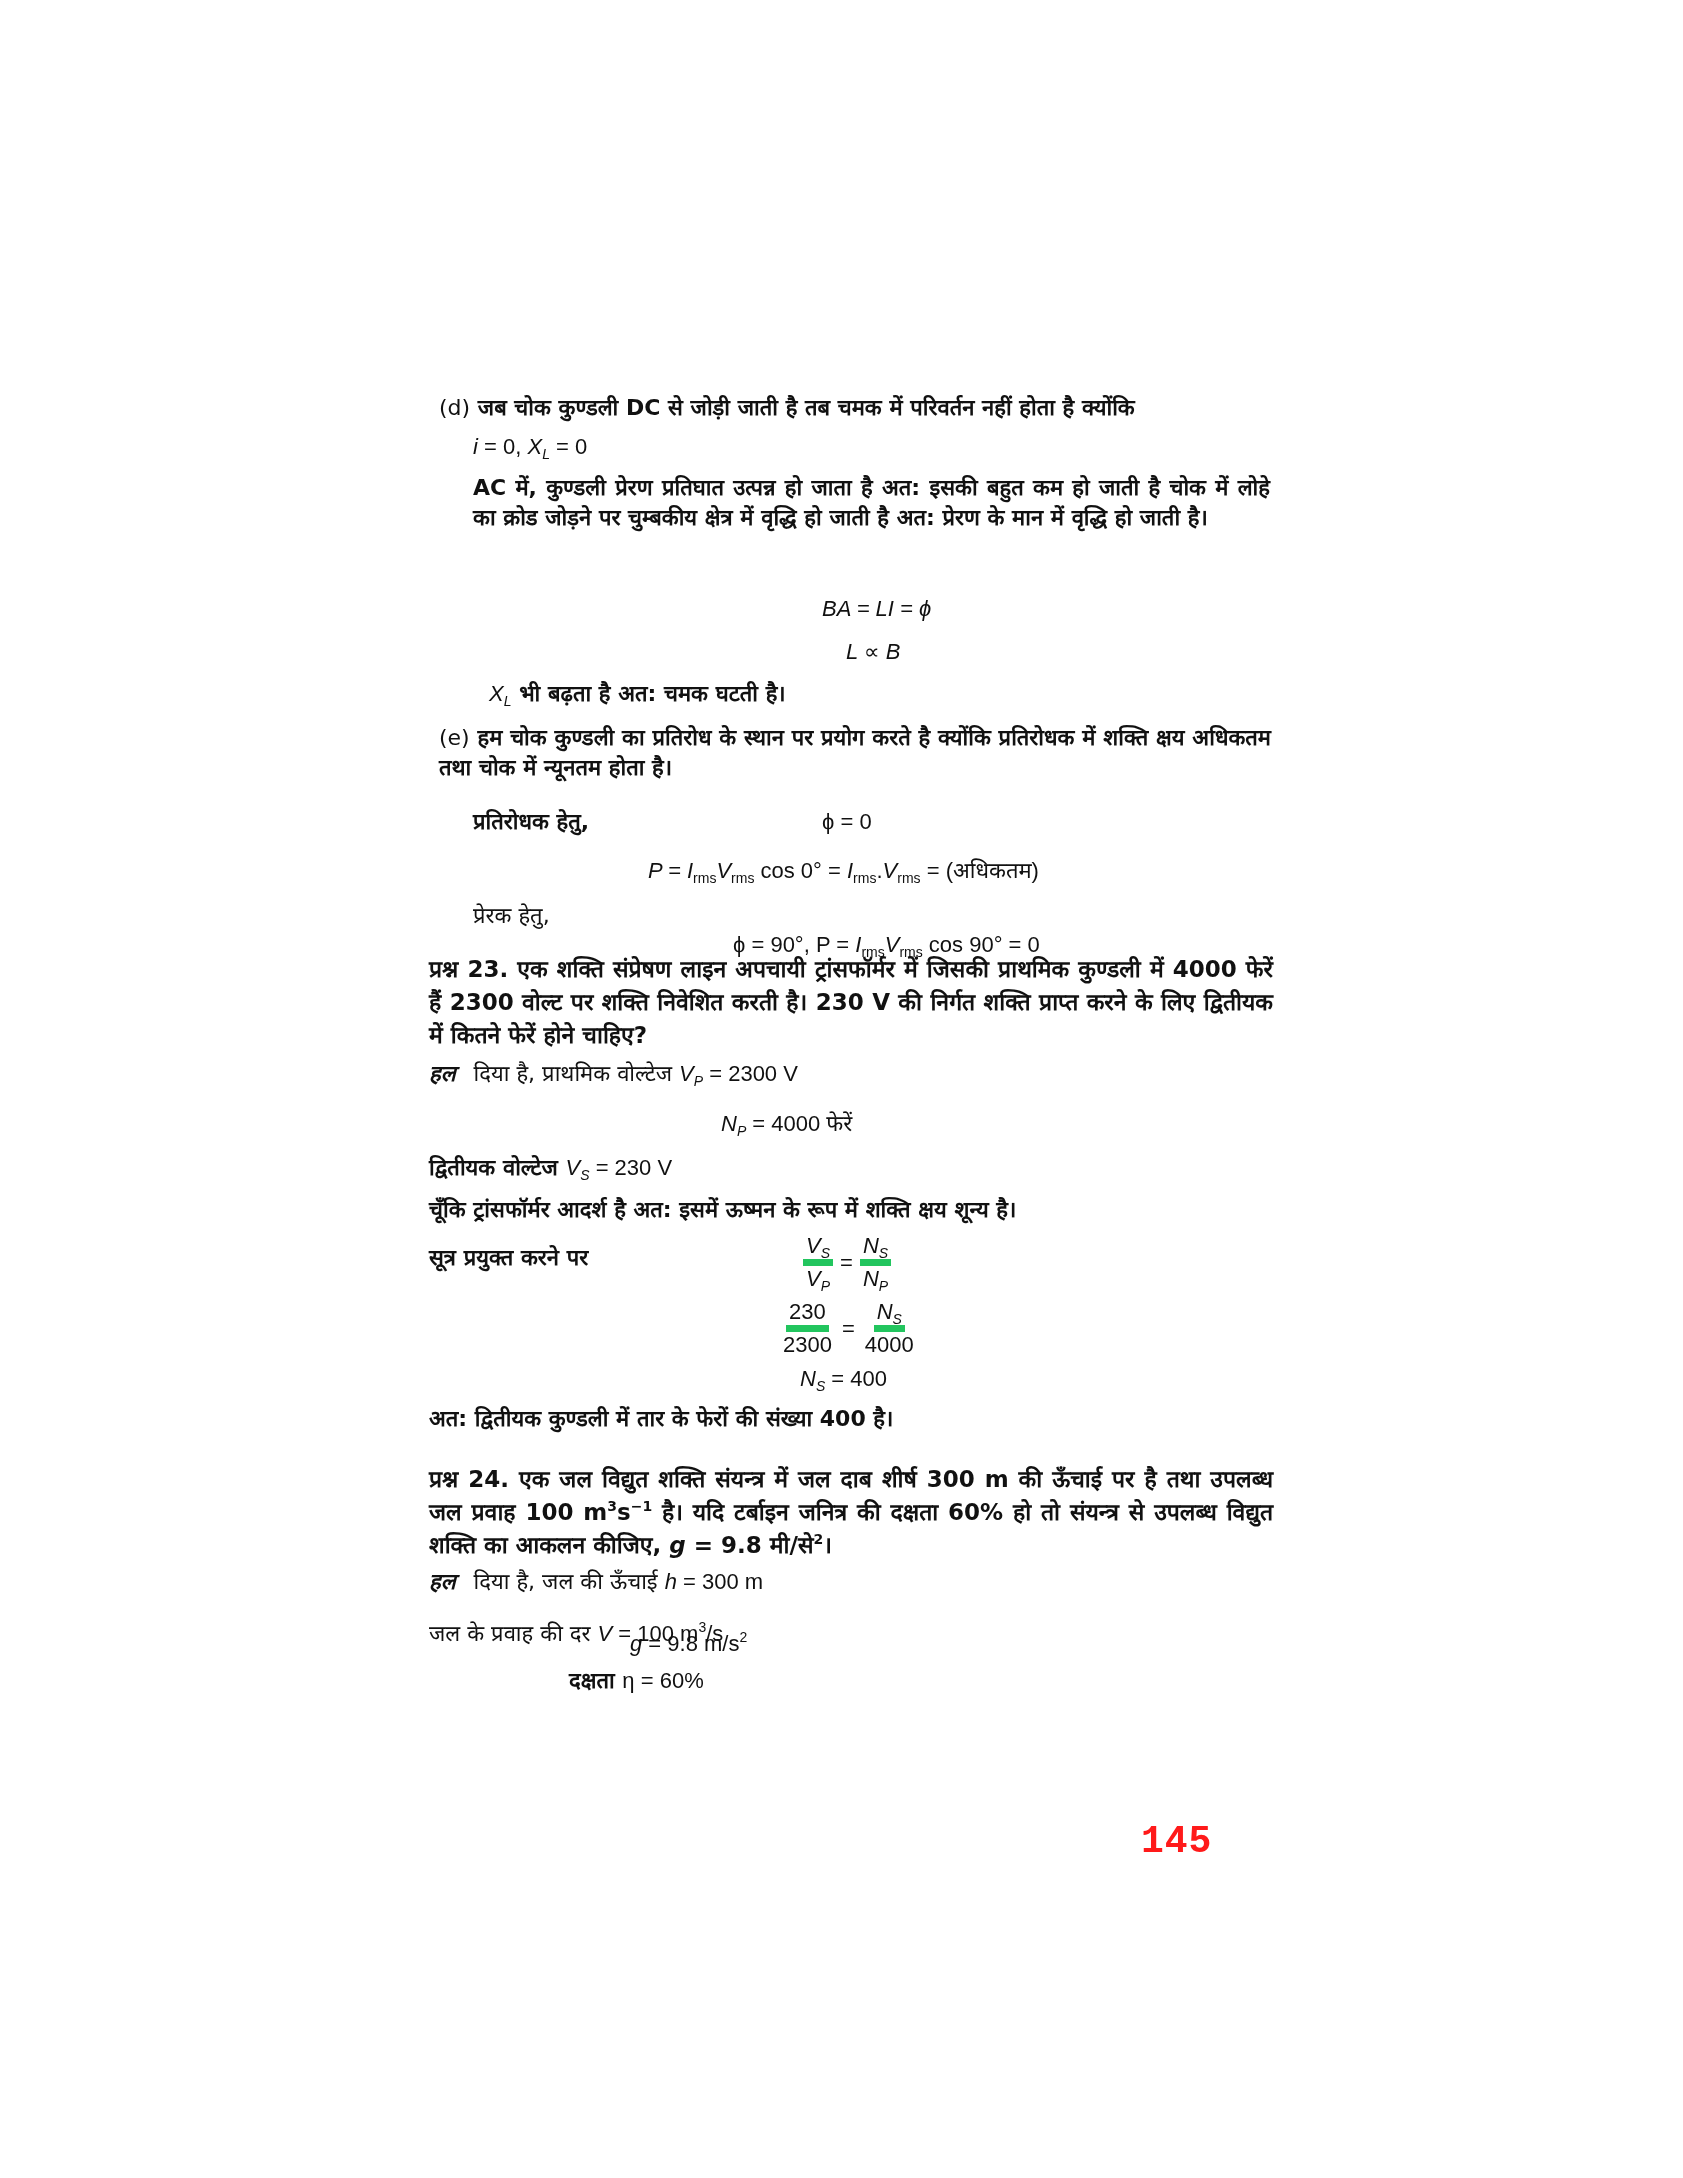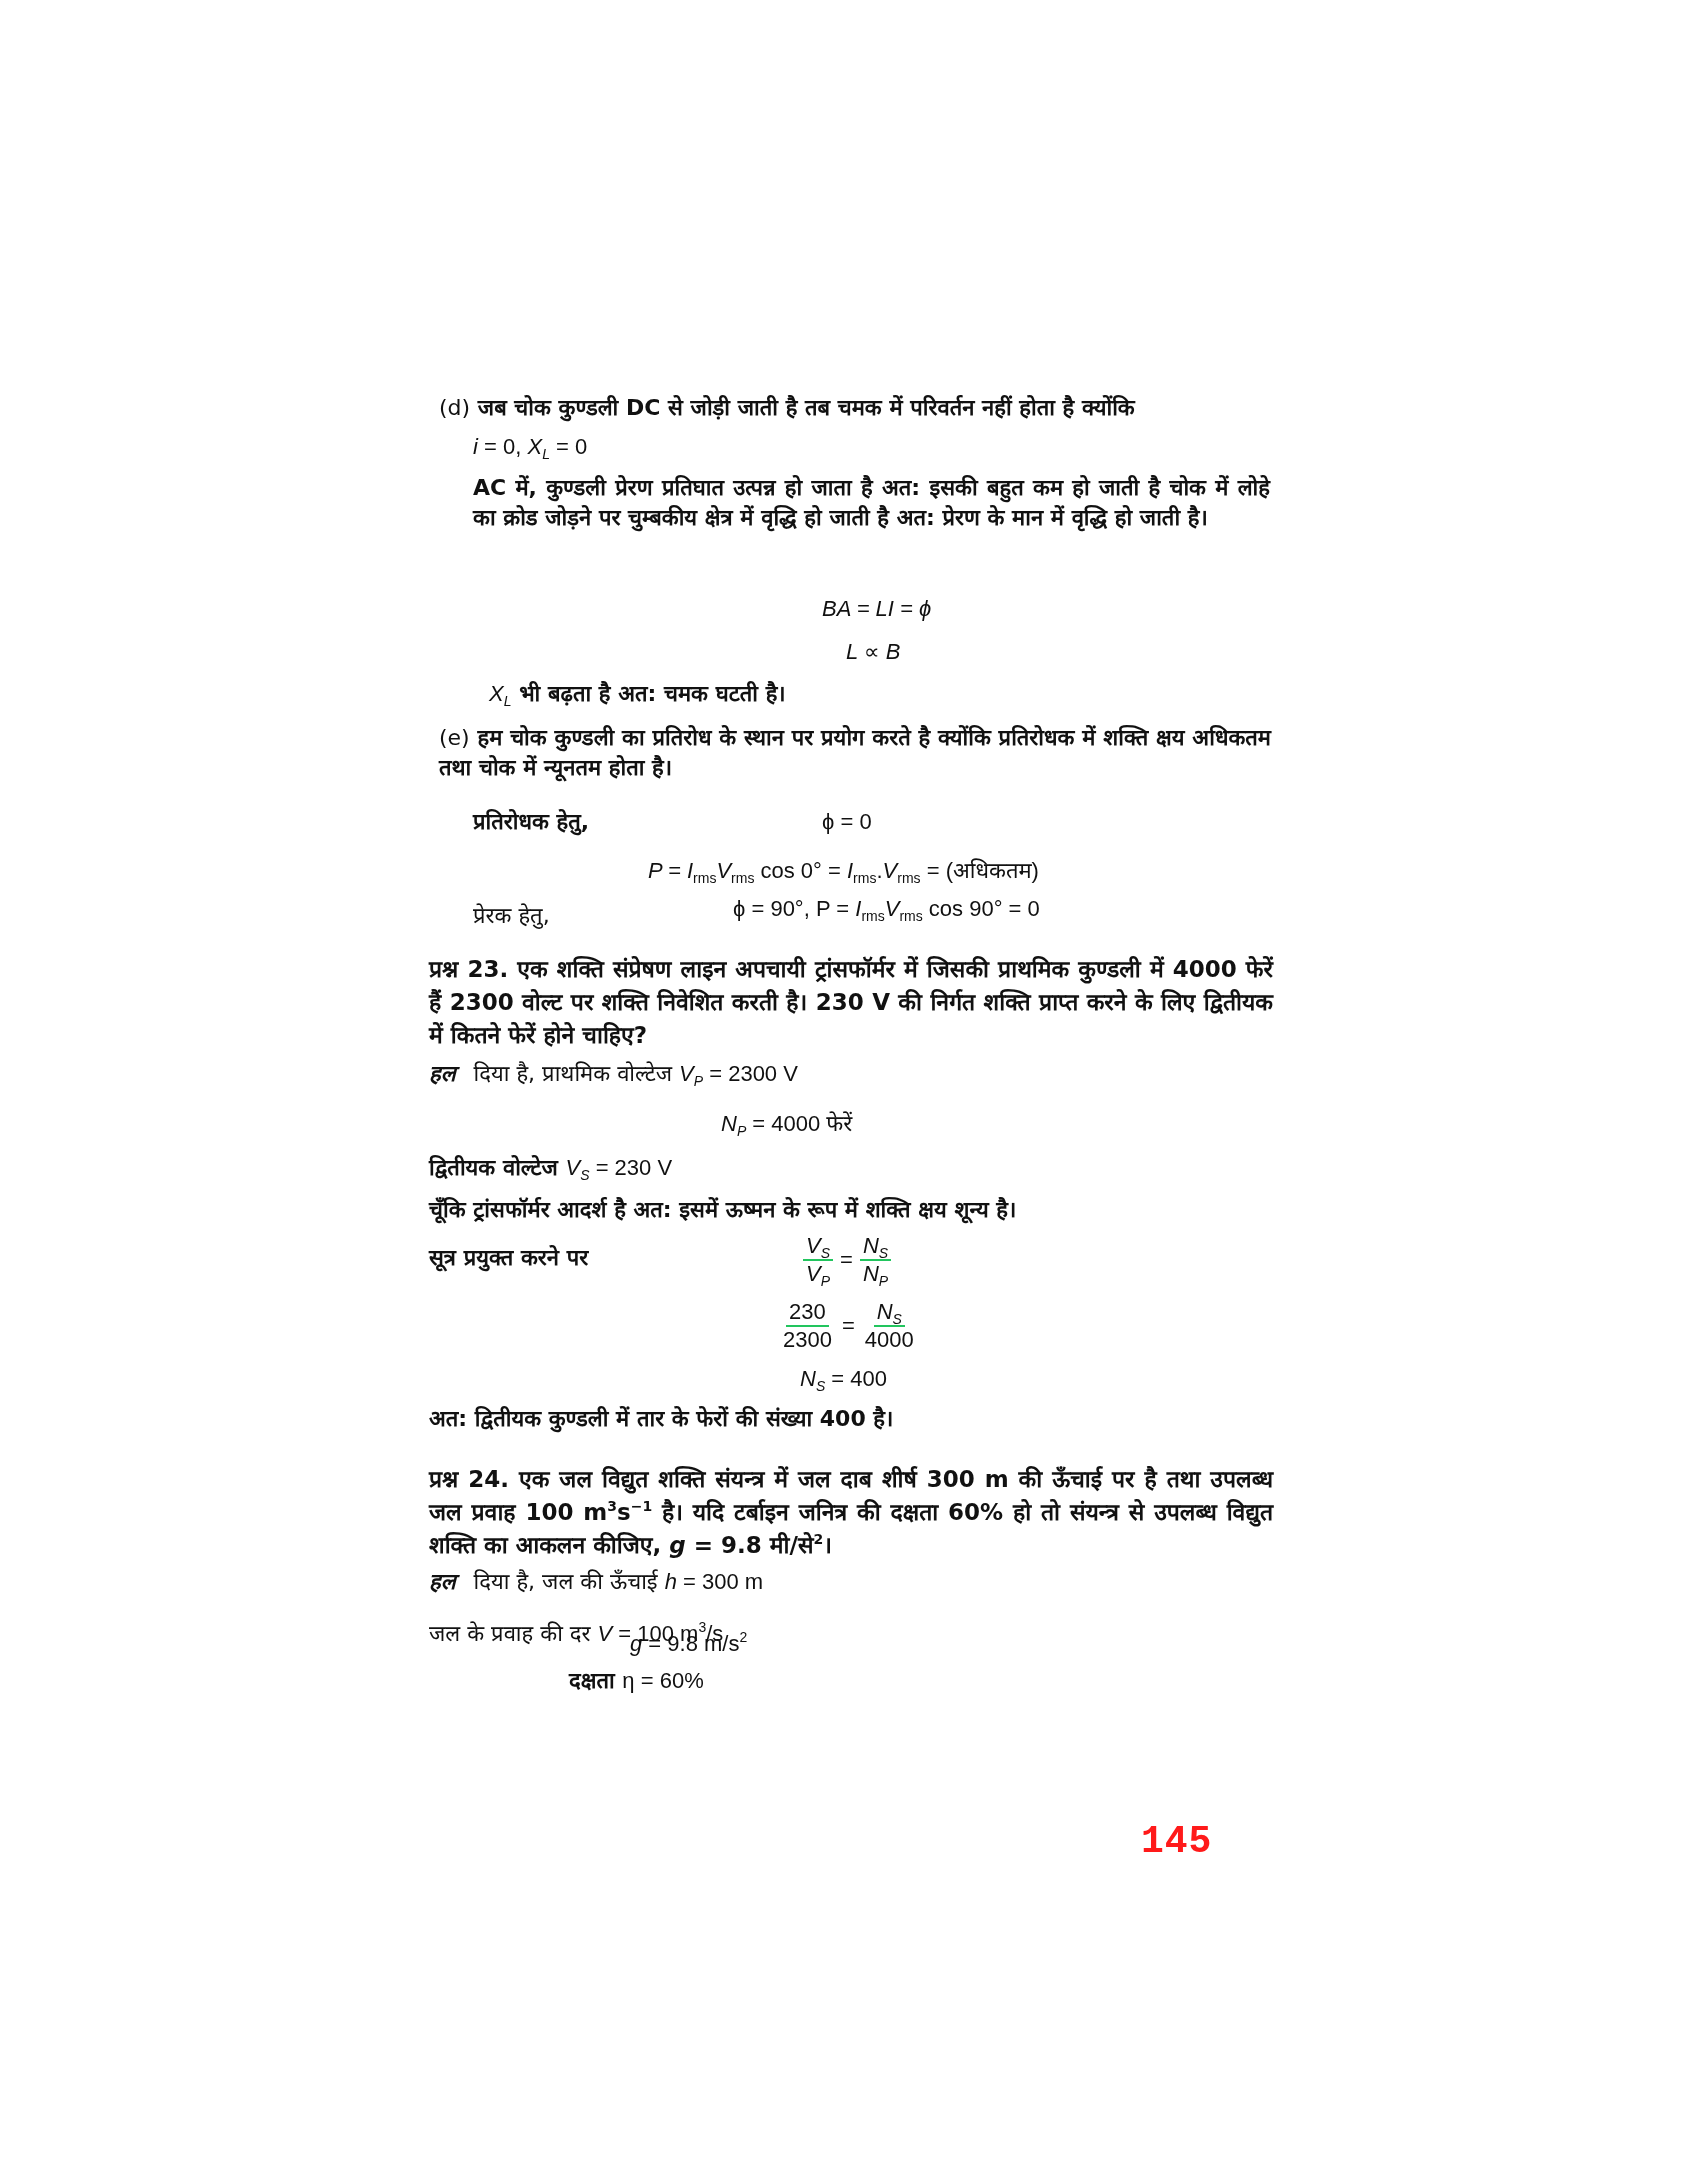--- a/index.html
+++ b/index.html
@@ -9,21 +9,21 @@
   .line { position: absolute; font-size: 22px; line-height: 30px; white-space: nowrap; font-weight: bold; }
   .justify { white-space: normal; text-align: justify; text-align-last: left; }
   .norm { font-weight: normal; }
   .math { font-family: "Liberation Sans", "DejaVu Sans", sans-serif; font-weight: normal; }
   .it { font-style: italic; }
   sub { font-size: 14px; vertical-align: -5px; line-height: 0; }
   sup { font-size: 14px; vertical-align: 9px; line-height: 0; }
   .q { font-size: 23px; line-height: 33px; font-weight: 900; }
   .hal { font-weight: 900; font-style: italic; margin-right: 18px; }
   .frac { display: inline-flex; flex-direction: column; align-items: center; vertical-align: middle; margin: 0 3px; }
-  .frac .num { border-bottom: 2px solid #22c55e; padding: 0 3px; line-height: 26px; }
+  .frac .num { border-bottom: 7px solid #22c55e; padding: 0 3px; line-height: 26px; }
   .frac .den { padding: 0 3px; line-height: 26px; }
   .eqrow { position: absolute; display: flex; align-items: center; font-size: 22px; font-family: "Liberation Sans", sans-serif; }
   .eqsign { margin: 0 4px; }
   .pagenum { position: absolute; left: 1141px; top: 1820px; font-size: 38px; font-weight: 900;
              color: #ff1a1a; font-family: Liberation Mono, monospace; letter-spacing: 1px; }
 </style>
 </head>
 <body>
 
 <div class="page">
@@ -45,21 +45,21 @@
   <div class="line justify" style="left:439px; top:723px; width:832px;">
     <span class="norm">(e)</span>
     <span>हम चोक कुण्डली का प्रतिरोध के स्थान पर प्रयोग करते है क्योंकि प्रतिरोधक में शक्ति क्षय अधिकतम तथा चोक में न्यूनतम होता है।</span>
   </div>
   <div class="line" style="left:473px; top:807px;">प्रतिरोधक हेतु,</div>
   <div class="line math" style="left:822px; top:807px;">ϕ = 0</div>
   <div class="line math" style="left:648px; top:856px;">
     <span class="it">P = </span><span class="it">I</span><sub>rms</sub><span class="it">V</span><sub>rms</sub><span> cos 0° = </span><span class="it">I</span><sub>rms</sub><span>.</span><span class="it">V</span><sub>rms</sub><span> = (अधिकतम)</span>
   </div>
   <div class="line norm" style="left:473px; top:901px;">प्रेरक हेतु,</div>
-  <div class="line math" style="left:733px; top:894px;">
+  <div class="line math" style="left:733px; top:930px;">
     <span>ϕ = 90°, P = </span><span class="it">I</span><sub>rms</sub><span class="it">V</span><sub>rms</sub><span> cos 90° = 0</span>
   </div>
 
   <div class="line q justify" style="left:429px; top:953px; width:844px;">
     <span>प्रश्न 23.</span>
     <span>एक शक्ति संप्रेषण लाइन अपचायी ट्रांसफॉर्मर में जिसकी प्राथमिक कुण्डली में 4000 फेरें हैं 2300 वोल्ट पर शक्ति निवेशित करती है। 230 V की निर्गत शक्ति प्राप्त करने के लिए द्वितीयक में कितने फेरें होने चाहिए?</span>
   </div>
   <div class="line" style="left:429px; top:1059px;">
     <span class="hal">हल</span><span class="norm">दिया है, प्राथमिक वोल्टेज </span><span class="math it">V</span><sub class="math it">P</sub><span class="math"> = 2300 V</span>
   </div>

